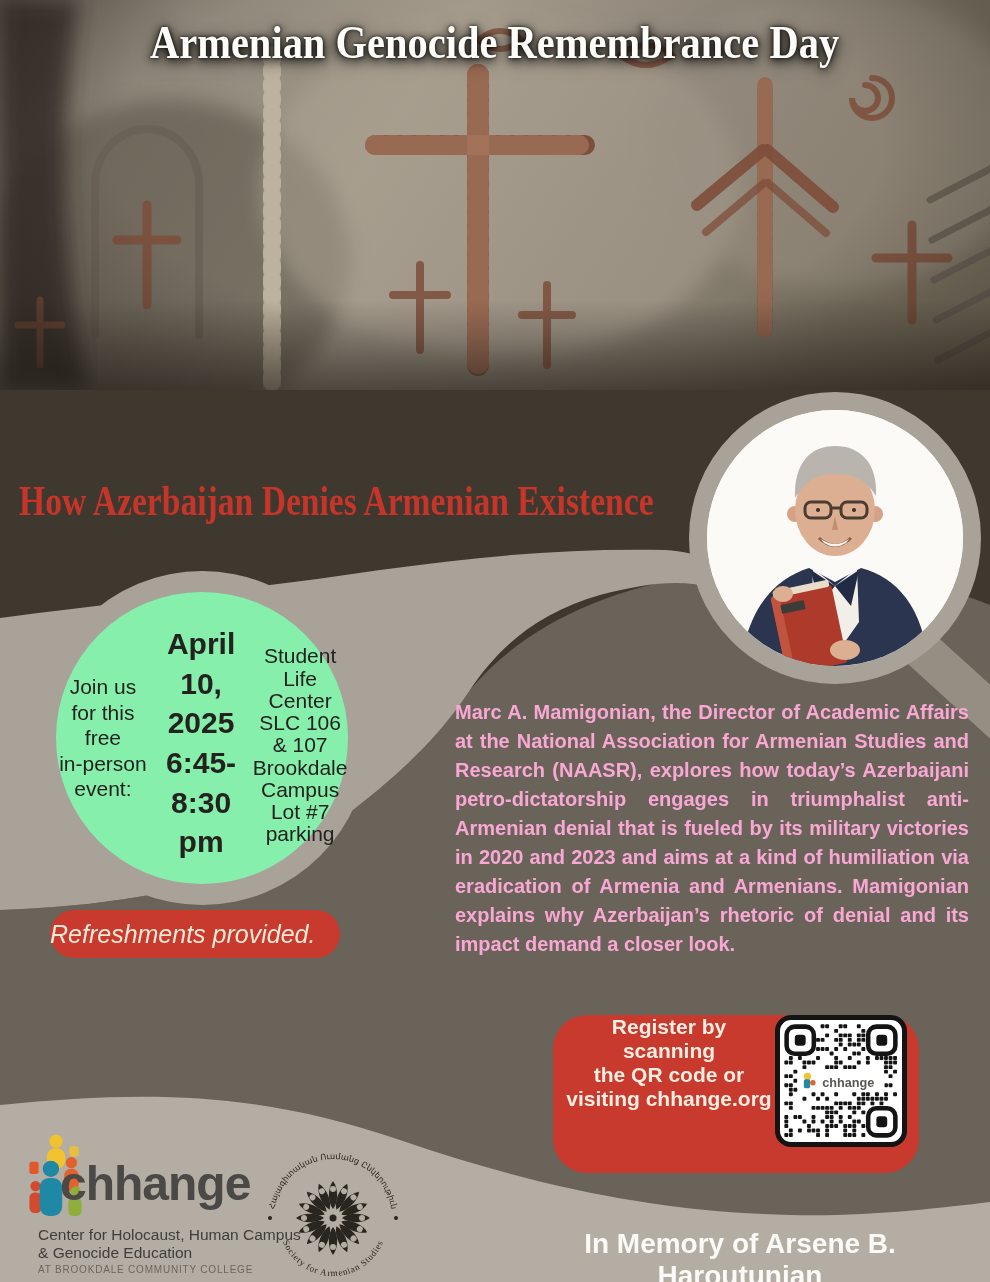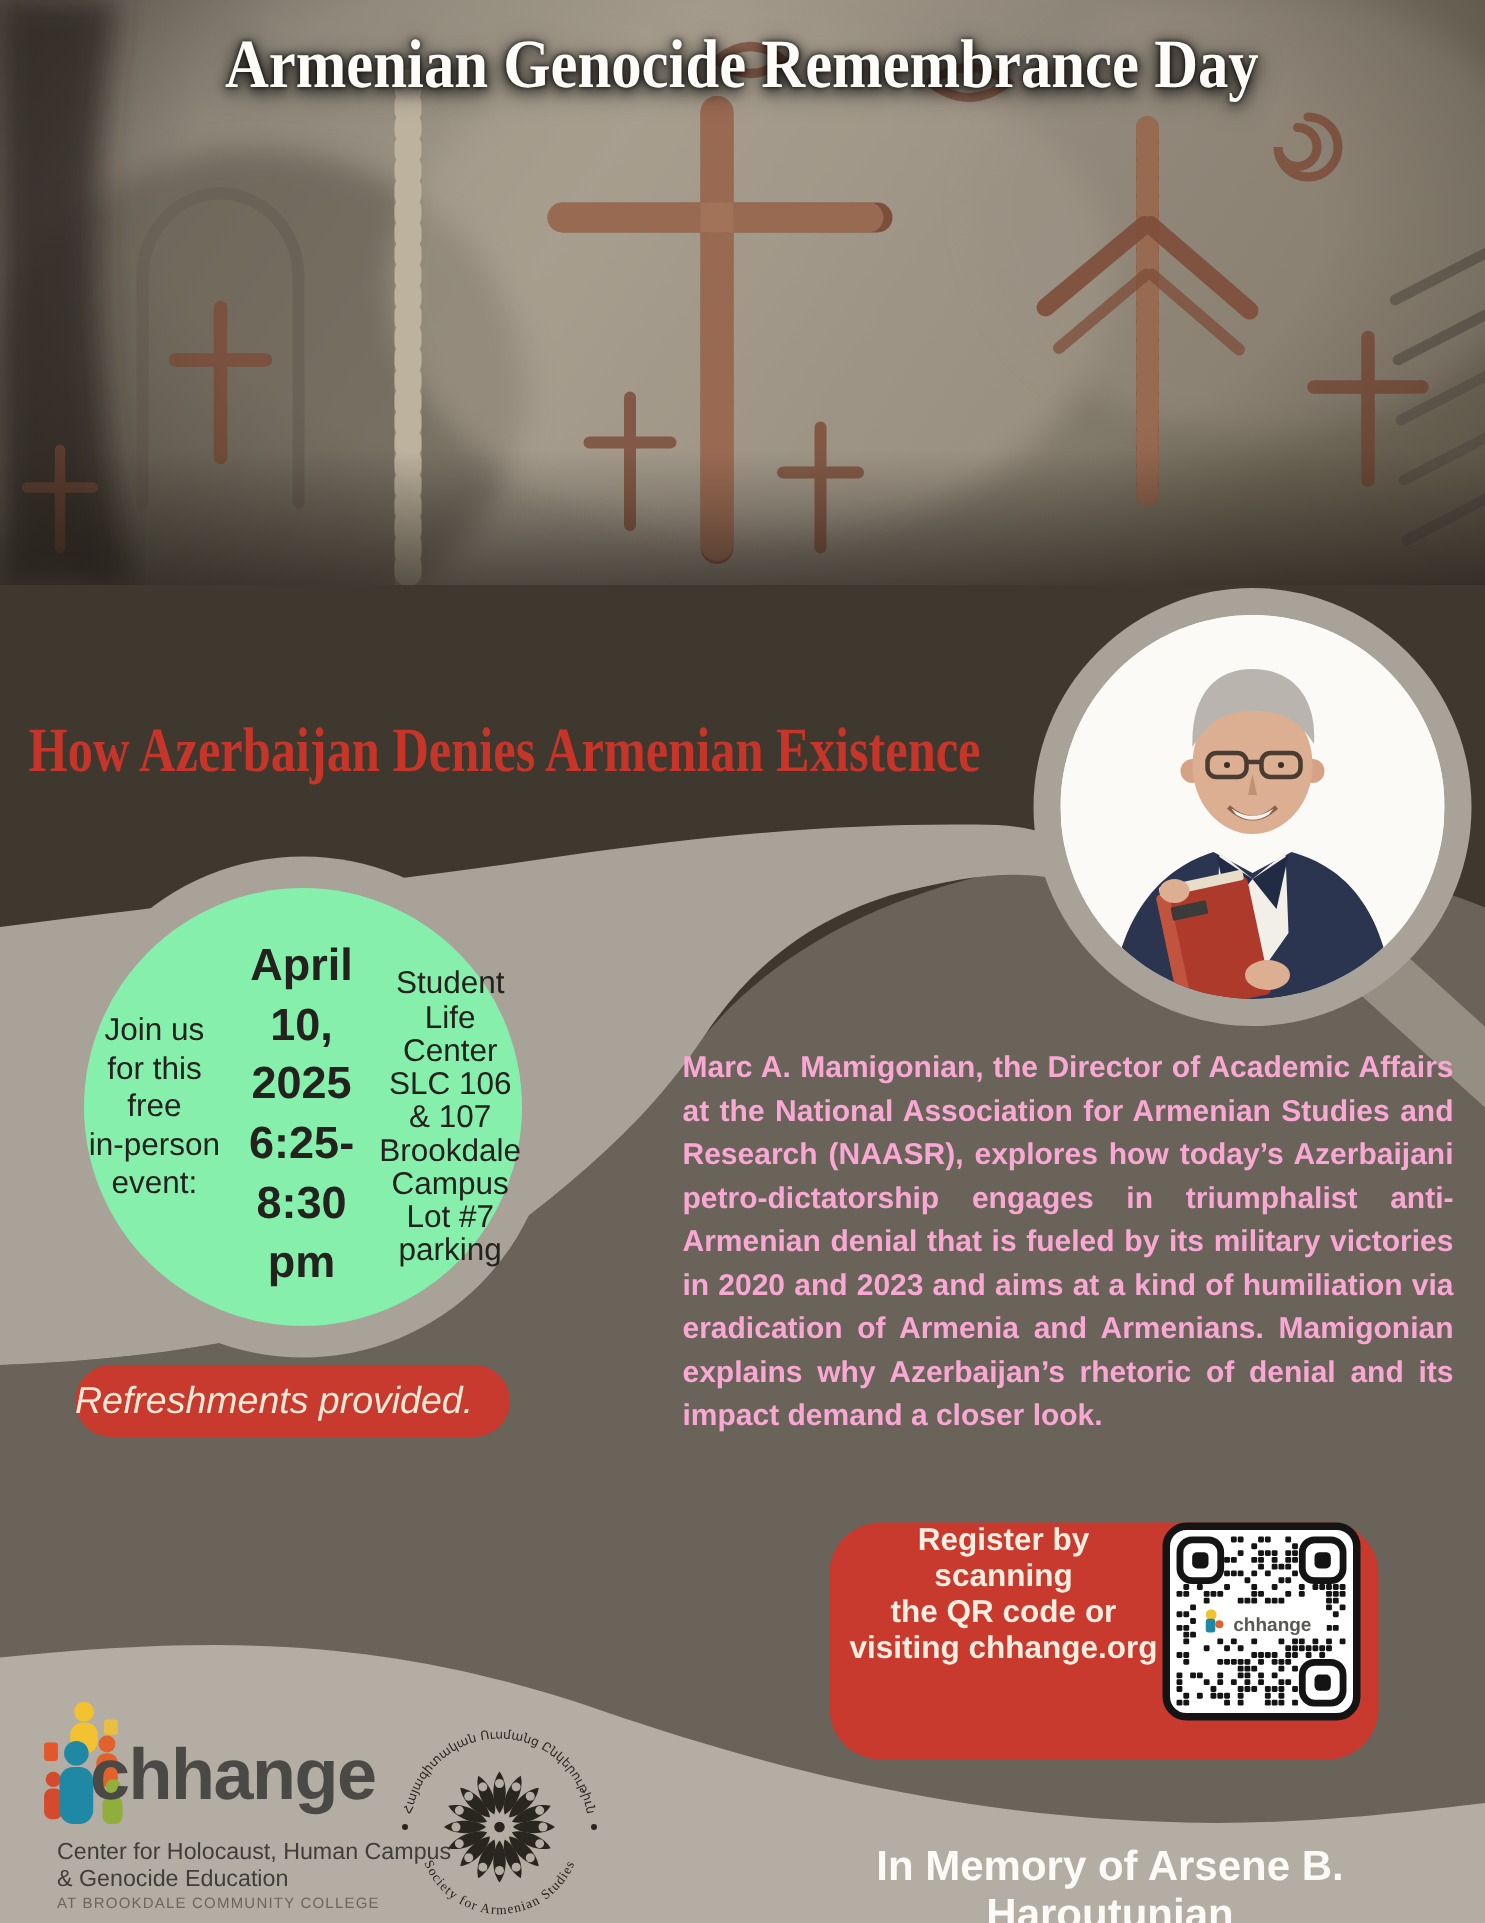--- a/index.html
+++ b/index.html
@@ -120,21 +120,21 @@
 
     <h2 class="subtitle"><span class="cond">How Azerbaijan Denies Armenian Existence</span></h2>
 
     <section class="event-circle">
       <div class="ec-intro">
         <div>Join us for this free</div>
         <div>in-person event:</div>
       </div>
       <div class="ec-datetime">
         <div>April 10, 2025</div>
-        <div>6:25-8:30 pm</div>
+        <div>6:45-8:30 pm</div>
       </div>
       <div class="ec-loc">
         <div>Student Life Center</div>
         <div>SLC 106 &amp; 107</div>
         <div>Brookdale Campus</div>
         <div>Lot #7 parking</div>
       </div>
     </section>
 
     <div class="refreshments">

